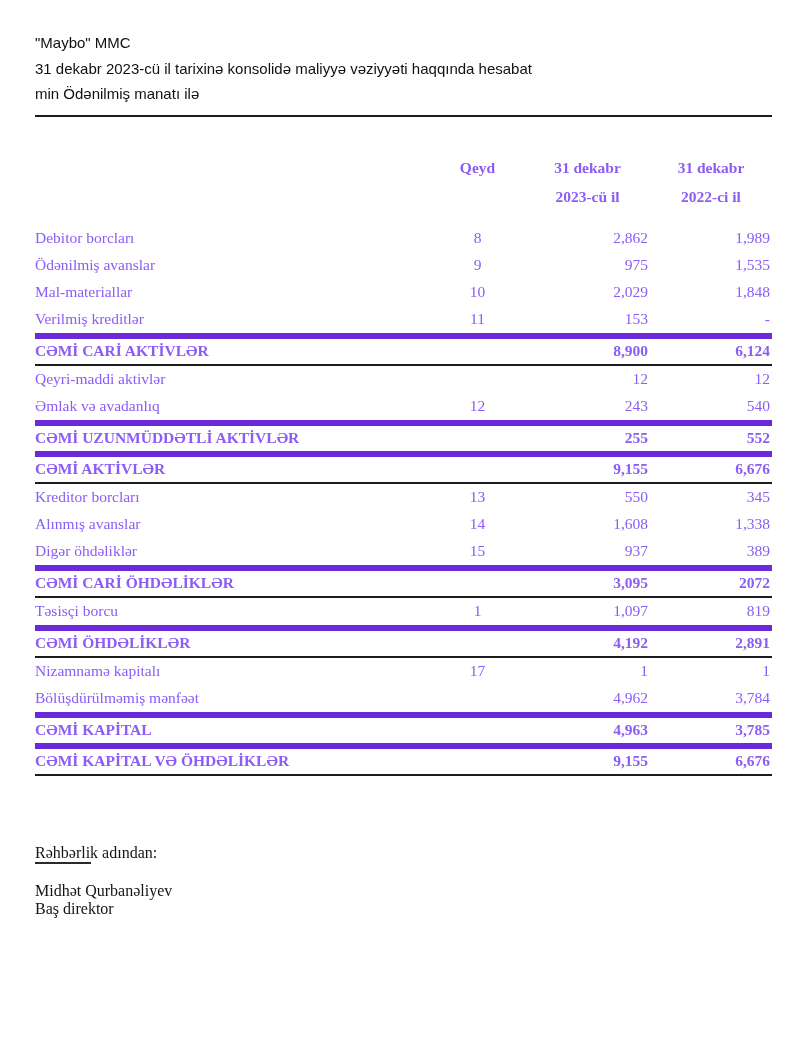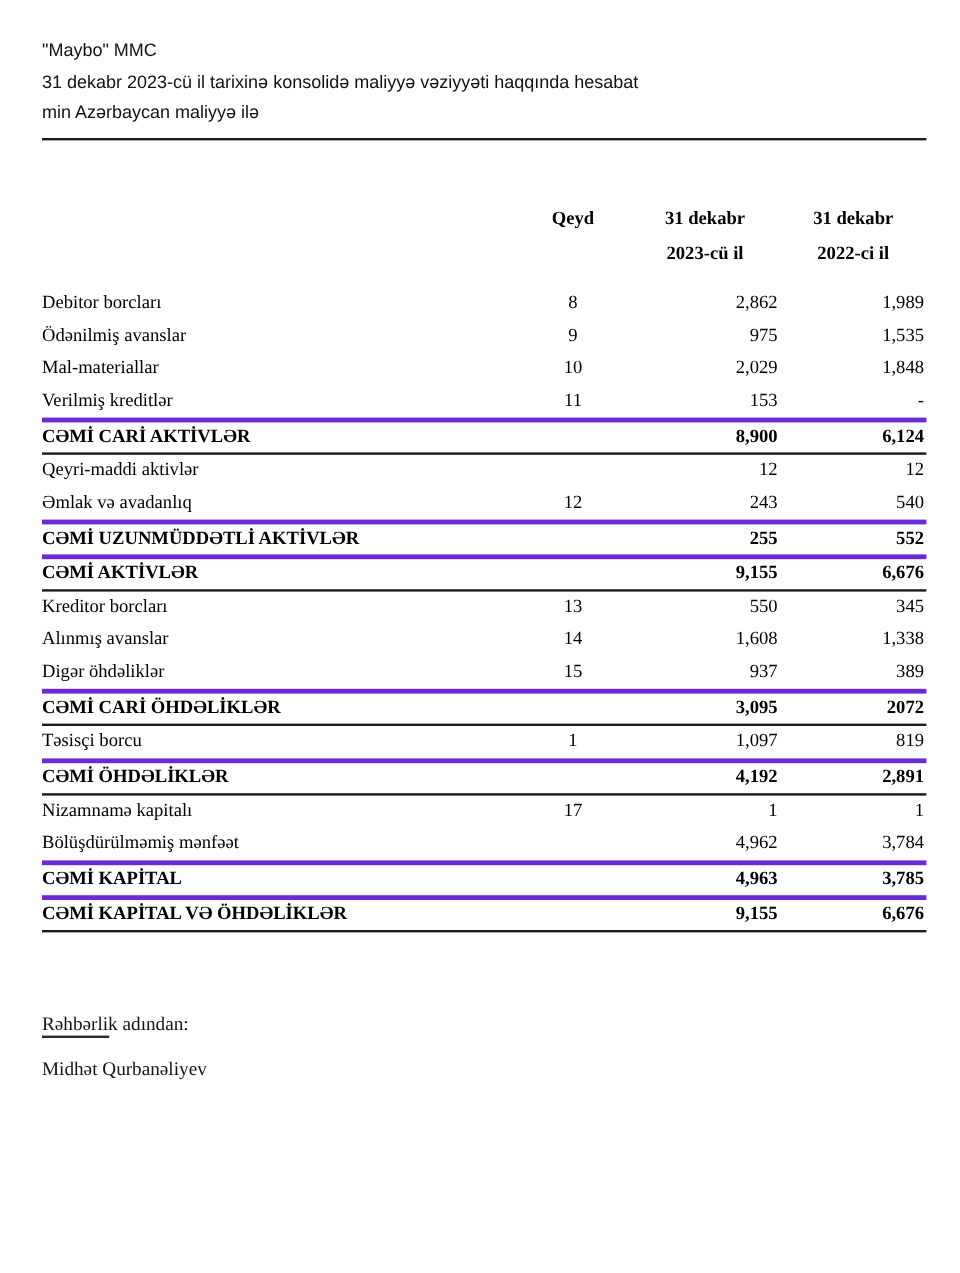--- a/index.html
+++ b/index.html
@@ -24,23 +24,23 @@
   .header-rule {
     border: none;
     border-top: 2px solid #1c1c1c;
     margin-top: 9px;
   }
 
   
   table.statement {
     width: 100%;
     border-collapse: collapse;
-    margin-top: 51px;
+    margin-top: 36px;
     font-size: 15.5px;
-    color: #000000;
+    color: #8b5cf6;
     font-family: Liberation Serif, serif;
   }
   col.c-label { width: 395px; }
   col.c-qeyd  { width: 95px; }
   col.c-v23   { width: 125px; }
   col.c-v22   { width: 122px; }
 
   thead th {
     font-weight: bold;
     vertical-align: top;
@@ -50,21 +50,21 @@
   }
   thead th.h-label { text-align: left; }
 
   tbody td { padding: 4px 0 5px 0; line-height: 18px; }
   td.label { text-align: left; }
   td.qeyd  { text-align: center; }
   td.val   { text-align: right; padding-right: 2px; }
 
   tr.total td {
     font-weight: bold;
-    border-top: 4px solid #6d28d9;
+    border-top: 6px solid #6d28d9;
     border-bottom: 2px solid #1c1c1c;
     padding: 3px 0 4px 0;
   }
   tr.total td.val { padding-right: 2px; }
 
   
   .signature-block { margin-top: 68px; font-size: 16px; }
   .signature-block .mgmt { }
   .signature-line {
     width: 56px;
@@ -74,21 +74,21 @@
   .signature-block .name { margin-bottom: 0; }
 </style>
 </head>
 <body>
 
 <div class="page">
 
   <div class="doc-header">
     <div class="company">"Maybo" MMC</div>
     <div class="title">31 dekabr 2023-cü il tarixinə konsolidə maliyyə vəziyyəti haqqında hesabat</div>
-    <div class="subtitle">min Azərbaycan maliyyə ilə</div>
+    <div class="subtitle">min Ödənilmiş manatı ilə</div>
     <hr class="header-rule">
   </div>
 
   <table class="statement">
     <colgroup>
       <col class="c-label">
         <col class="c-qeyd">
         <col class="c-v23">
         <col class="c-v22">
     </colgroup>
@@ -221,15 +221,16 @@
           <td class="val">9,155</td>
           <td class="val">6,676</td>
         </tr>
       </tbody>
   </table>
 
   <div class="signature-block">
     <div class="mgmt">Rəhbərlik adından:</div>
     <div class="signature-line"></div>
     <div class="name">Midhət Qurbanəliyev</div>
+    <div class="role">Baş direktor</div>
   </div>
 
 </div>
 
 </body></html>

